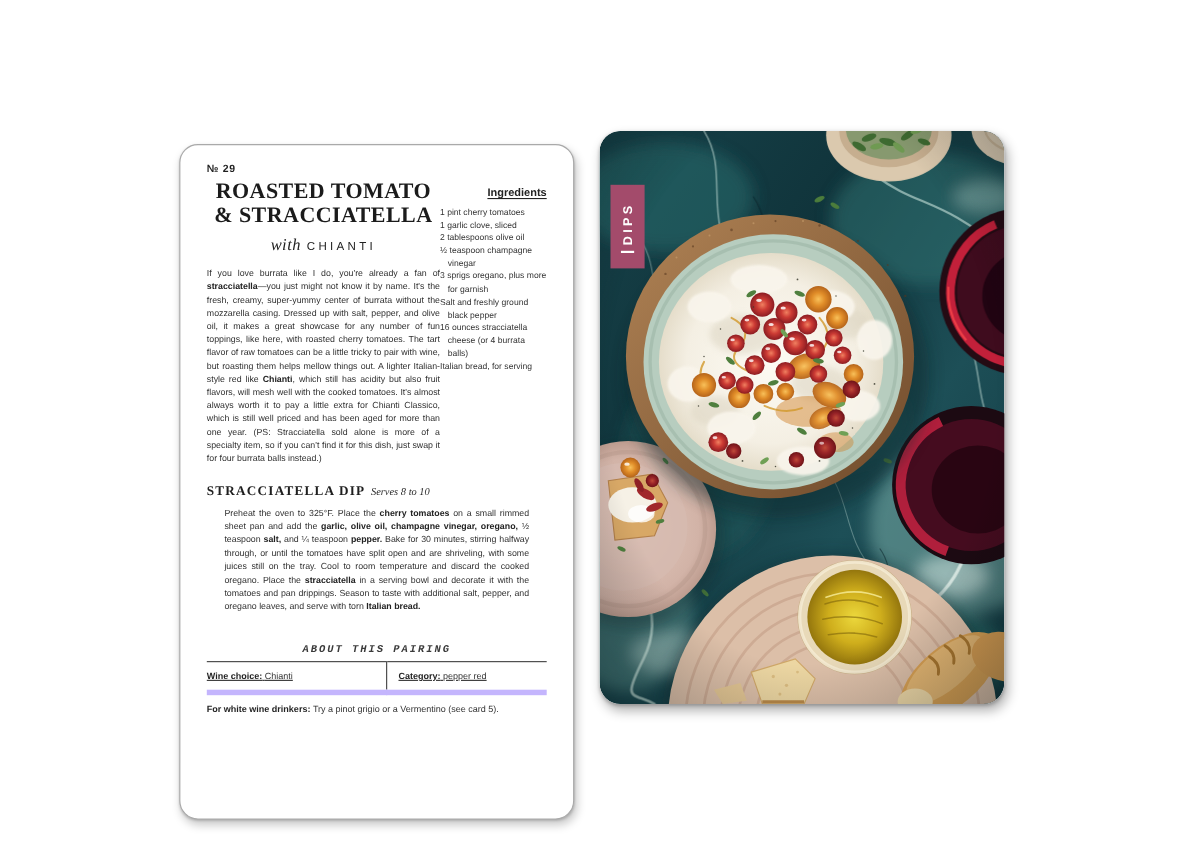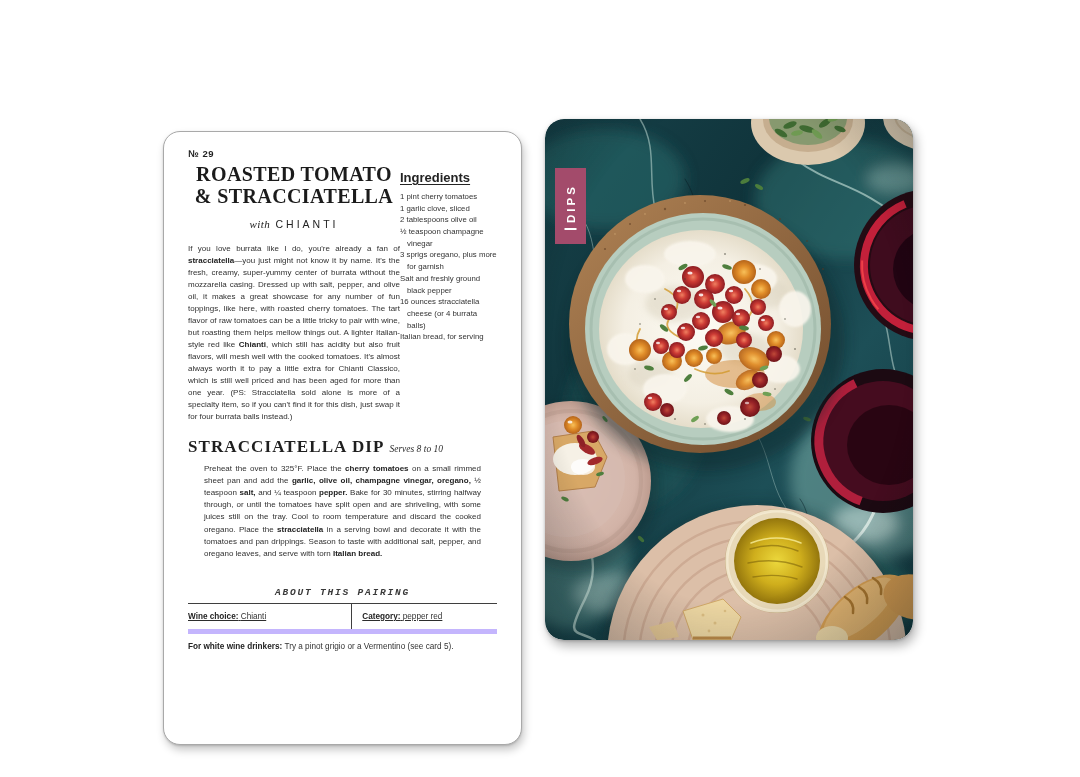--- a/index.html
+++ b/index.html
@@ -13,30 +13,30 @@
     padding:16px 24px 0;font-family:"Liberation Sans",sans-serif;color:#2d2d2d;
   }
   .card-number{font-size:9.5px;font-weight:bold;letter-spacing:.6px;color:#1f1f1f;}
   .columns{display:flex;margin-top:2px;}
   .col-left{width:212px;}
   .col-right{flex:1;padding-top:9px;min-width:0;}
   .title{margin:3px 0 0;text-align:center;font-family:"Liberation Serif",serif;font-weight:700;
          font-size:20px;line-height:1.08;letter-spacing:.4px;color:#1b1b1b;}
   .title .tline{display:block;}
   .subtitle{display:block;margin-top:4px;font-weight:400;}
-  .sub-with{font-family:"Liberation Serif",serif;font-style:italic;font-size:11px;color:#222;}
+  .sub-with{font-family:"Liberation Serif",serif;font-style:italic;font-size:15px;color:#222;}
   .sub-wine{font-family:"Liberation Sans",sans-serif;font-size:10.5px;letter-spacing:3px;color:#222;}
   .intro{margin:10px 0 0;font-size:8px;line-height:1.5;text-align:justify;hyphens:auto;color:#303030;}
   .intro b,.recipe-body b,.footnote b{font-weight:bold;color:#232323;}
-  .ing-head{margin:0;font-size:13px;font-weight:bold;color:#232323;
-            text-decoration:underline;text-underline-offset:2px;}
+  .ing-head{margin:0;font-size:10px;font-weight:bold;color:#232323;
+            text-decoration:underline;text-underline-offset:2px;text-align:right;}
   .ing-list{list-style:none;margin:6px 0 0;padding:0;font-size:7.8px;line-height:1.5;color:#333;}
   .ing-list li{padding-left:7px;text-indent:-7px;}
   .recipe-head{margin-top:14px;}
-  .rh-title{font-family:"Liberation Serif",serif;font-weight:700;font-size:17px;letter-spacing:1.1px;color:#1f1f1f;}
+  .rh-title{font-family:"Liberation Serif",serif;font-weight:700;font-size:12px;letter-spacing:1.1px;color:#1f1f1f;}
   .rh-serves{font-family:"Liberation Serif",serif;font-style:italic;font-size:9.5px;margin-left:5px;color:#2a2a2a;}
   .recipe-body{margin:6px 16px 0;font-size:8px;line-height:1.52;text-align:justify;color:#303030;}
   .pairing-head{margin-top:27px;font-family:Liberation Mono, monospace;font-style:italic;font-weight:700;
                 font-size:9.5px;letter-spacing:1.8px;color:#3a3a3a;text-align:center;}
   table.pairing{width:100%;border-collapse:collapse;margin-top:5px;
                 border-top:1.5px solid #3f3f3f;border-bottom:5px solid #c4b5fd;text-decoration:underline;}
   .pairing td{font-size:8.2px;padding:8px 6px 8px 0;border-bottom:1px solid #3f3f3f;vertical-align:top;color:#333;}
   .pairing tr:last-child td{border-bottom:none;}
   .pairing td.c1{width:53%;border-right:1px solid #3f3f3f;}
   .pairing td.c2{padding-left:10px;}

